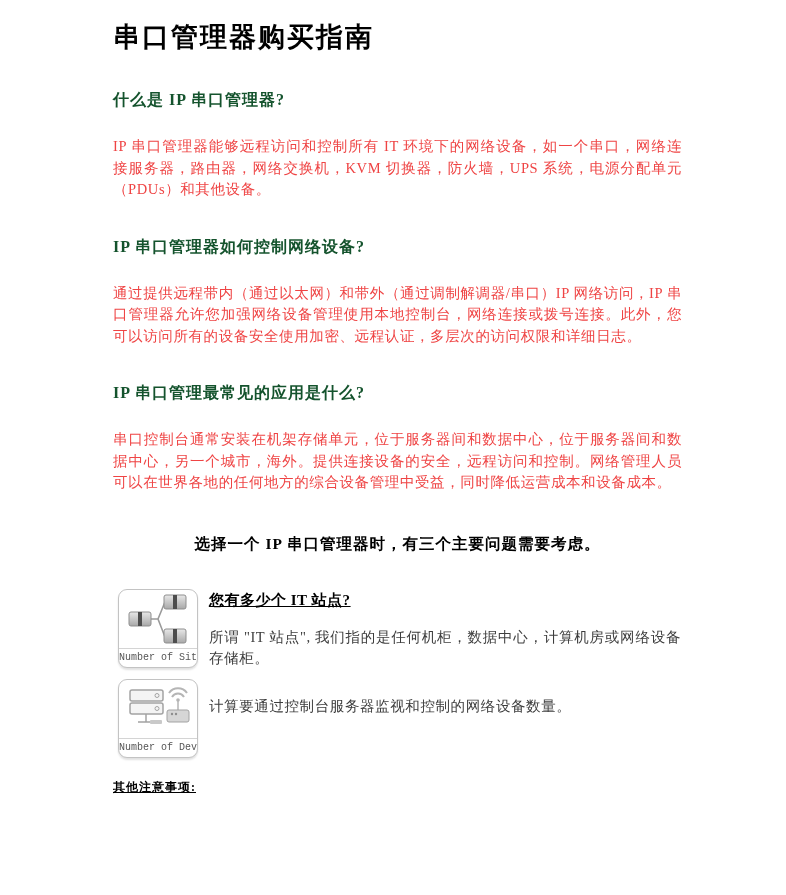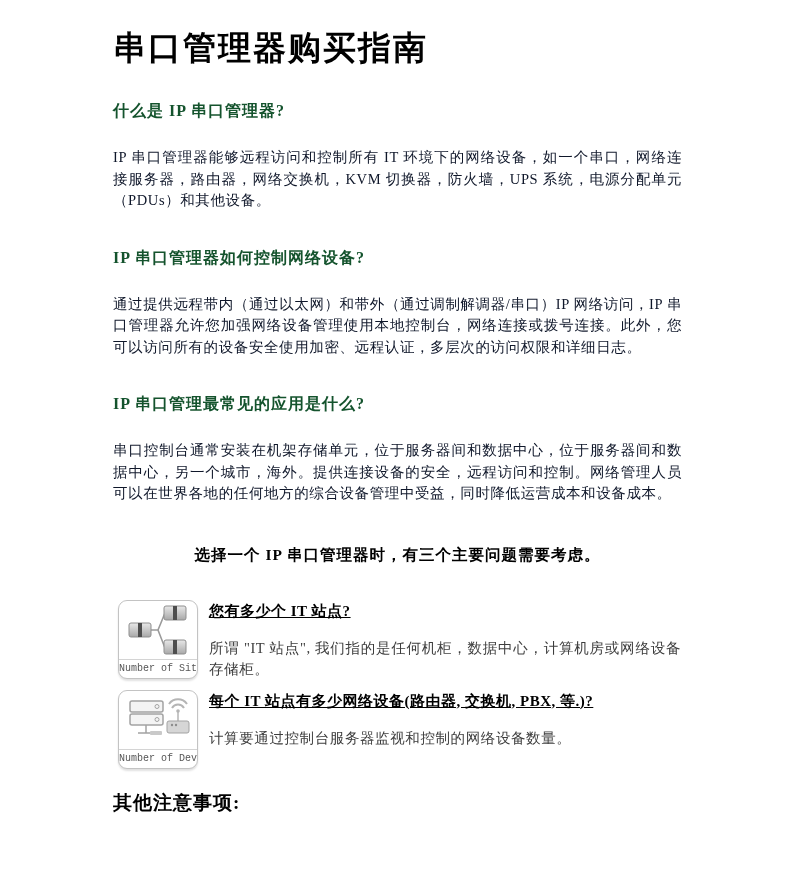--- a/index.html
+++ b/index.html
@@ -10,39 +10,39 @@
     font-family: "Liberation Serif", "DejaVu Serif", serif;
     color: #000;
     overflow: hidden;
   }
   .page {
     width: 786px;
     height: 895px;
     padding: 16px 104px 0 113px;
   }
   .doc-title {
-    font-size: 33px;
+    font-size: 27px;
     font-weight: 700;
     letter-spacing: 2px;
     line-height: 34px;
-    margin-top: 15px;
+    margin-top: 4px;
     color: #000;
   }
   .section-heading {
     font-size: 16px;
     font-weight: 700;
     letter-spacing: 1px;
     color: #14532d;
     margin-top: 36px;
   }
   .body-para {
     font-size: 14.5px;
     line-height: 21.5px;
     letter-spacing: 0.6px;
-    color: #0f172a;
+    color: #ef4444;
     text-align: justify;
     margin-top: 25px;
   }
   .select-heading {
     font-size: 15.5px;
     font-weight: 700;
     letter-spacing: 1px;
     color: #000;
     margin-top: 40px;
     text-align: center;
@@ -93,25 +93,26 @@
   }
   .qa-body {
     font-size: 14.5px;
     line-height: 21.5px;
     letter-spacing: 0.6px;
     color: #3d3d3d;
     text-align: justify;
     margin-top: 17px;
   }
   .footer-heading {
-    font-size: 19px;
+    font-size: 12px;
     font-weight: 700;
     letter-spacing: 1px;
     color: #000;
     margin-top: 12px;
+    text-decoration: underline;
   }
 </style>
 </head>
 <body>
 
 <div class="page">
 
   <h1 class="doc-title">串口管理器购买指南</h1>
 
   <h2 class="section-heading">什么是 IP 串口管理器?</h2>
@@ -175,21 +176,20 @@
             <circle cx="52" cy="18" r="1.8" fill="#b5b5b5"></circle>
             <path d="M52 18 V28" stroke="#b5b5b5" stroke-width="1.5"></path>
             <rect x="41" y="28" width="22" height="12" rx="2" fill="#d6d6d6" stroke="#a3a3a3"></rect>
             <circle cx="46" cy="32" r="1.2" fill="#8d8d8d"></circle>
             <circle cx="50" cy="32" r="1.2" fill="#8d8d8d"></circle>
           </svg>
         </div>
         <div class="icon-caption">Number of Devices</div>
       </div>
       <div class="qa-content">
-        <h3 class="qa-heading">每个 IT 站点有多少网络设备(路由器, 交换机, PBX, 等.)?</h3>
         <p class="qa-body">计算要通过控制台服务器监视和控制的网络设备数量。</p>
       </div>
     </div>
 
     <div class="qa-row">
     </div>
 
   </div>
 
   <h2 class="footer-heading">其他注意事项:</h2>

